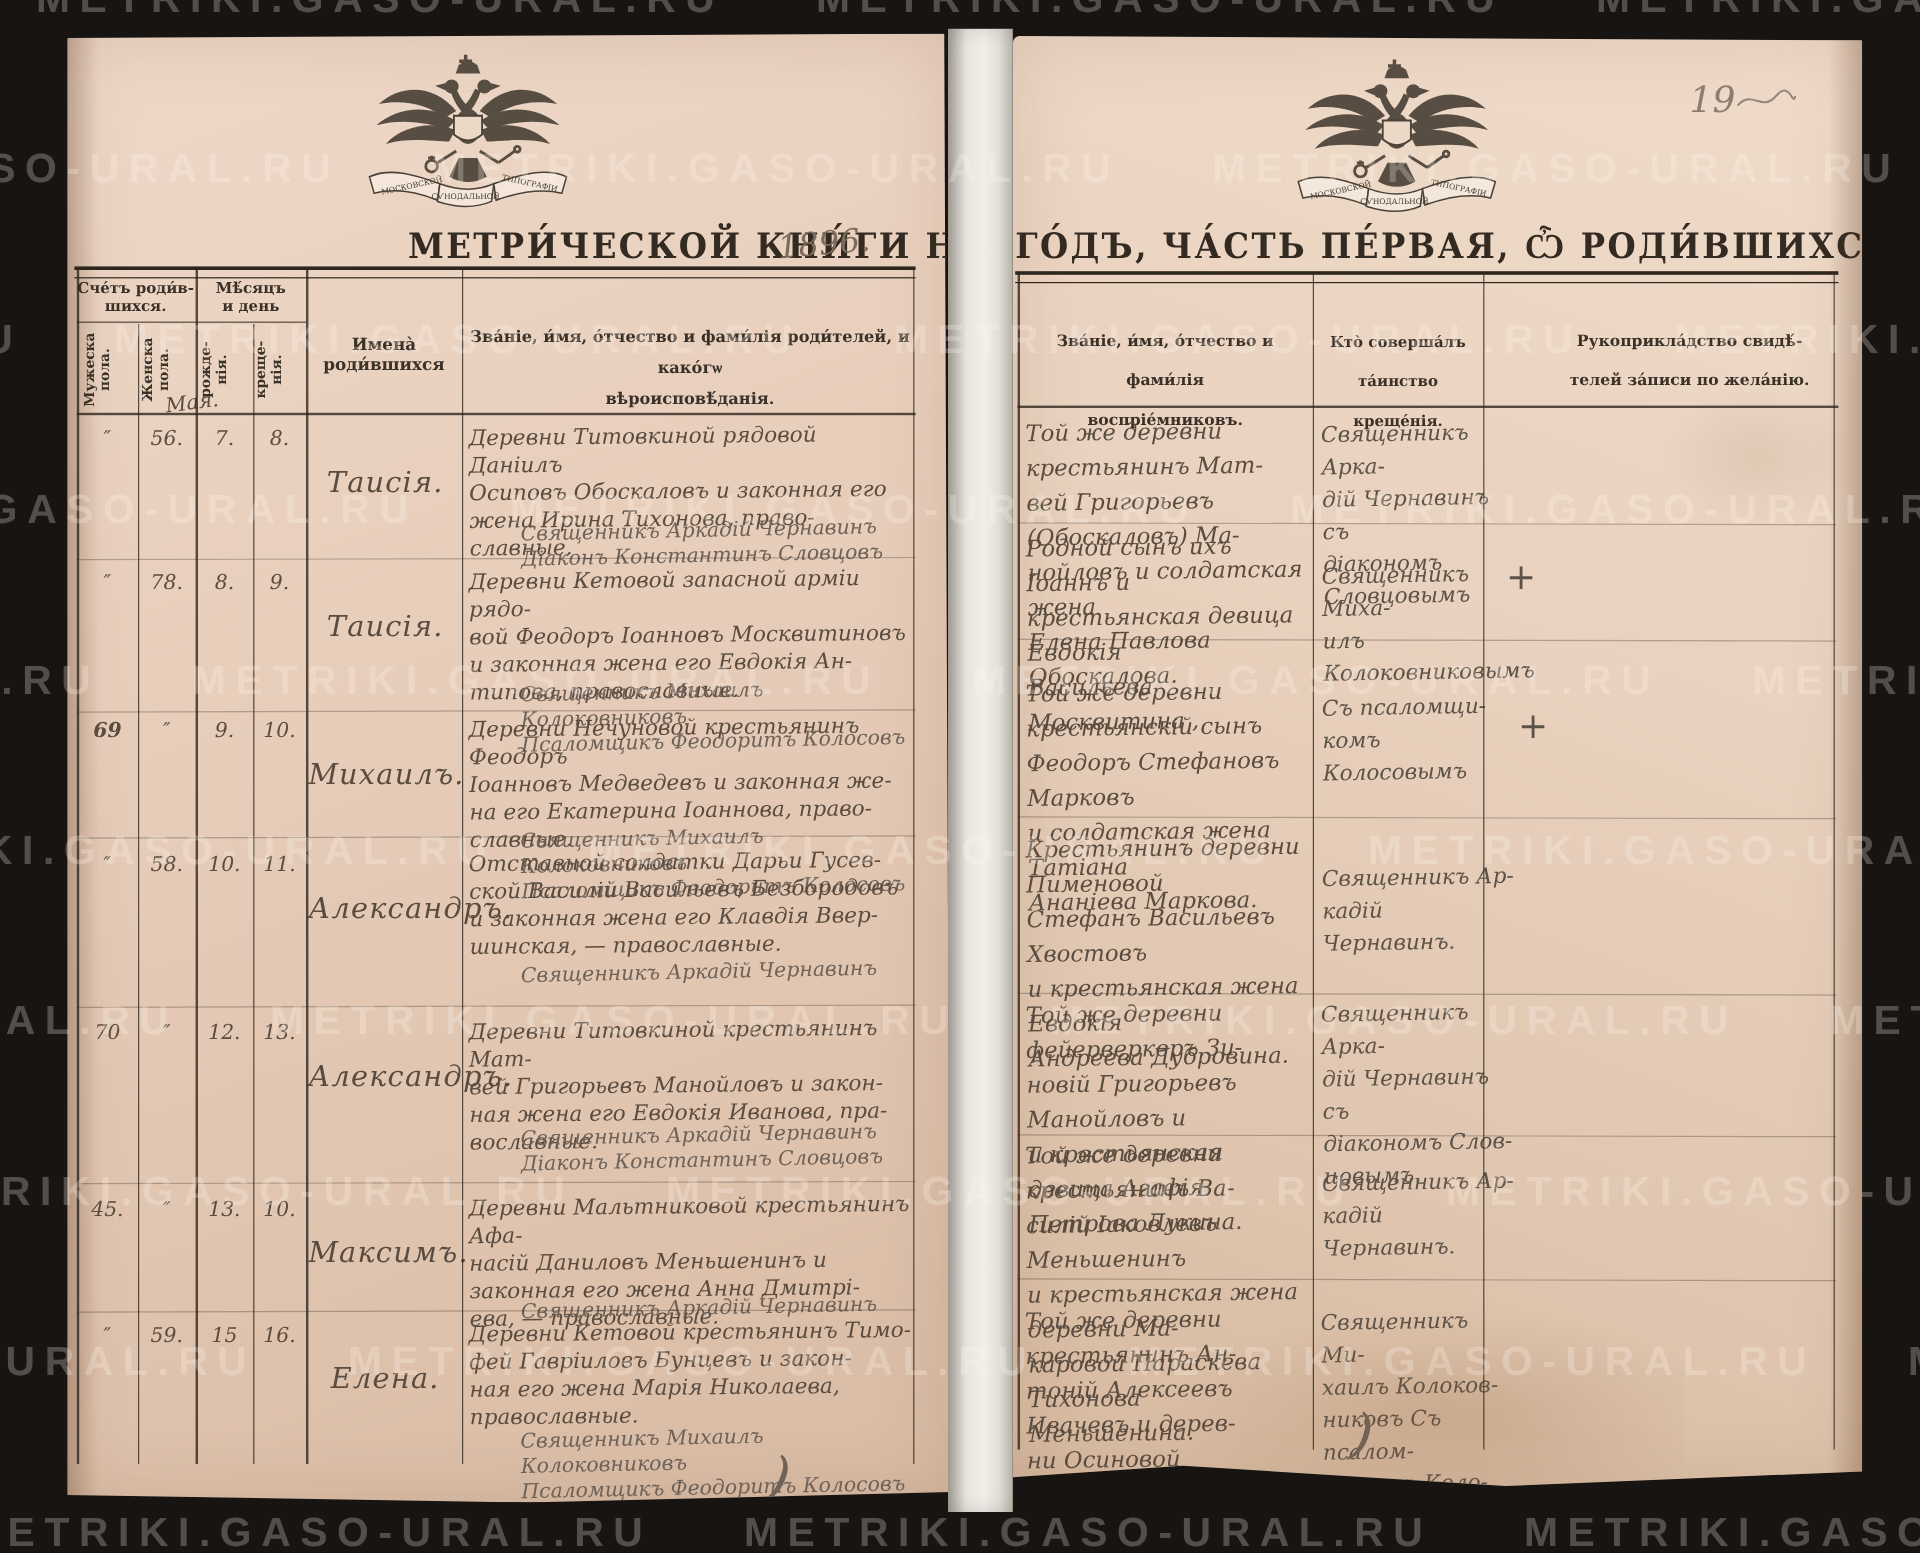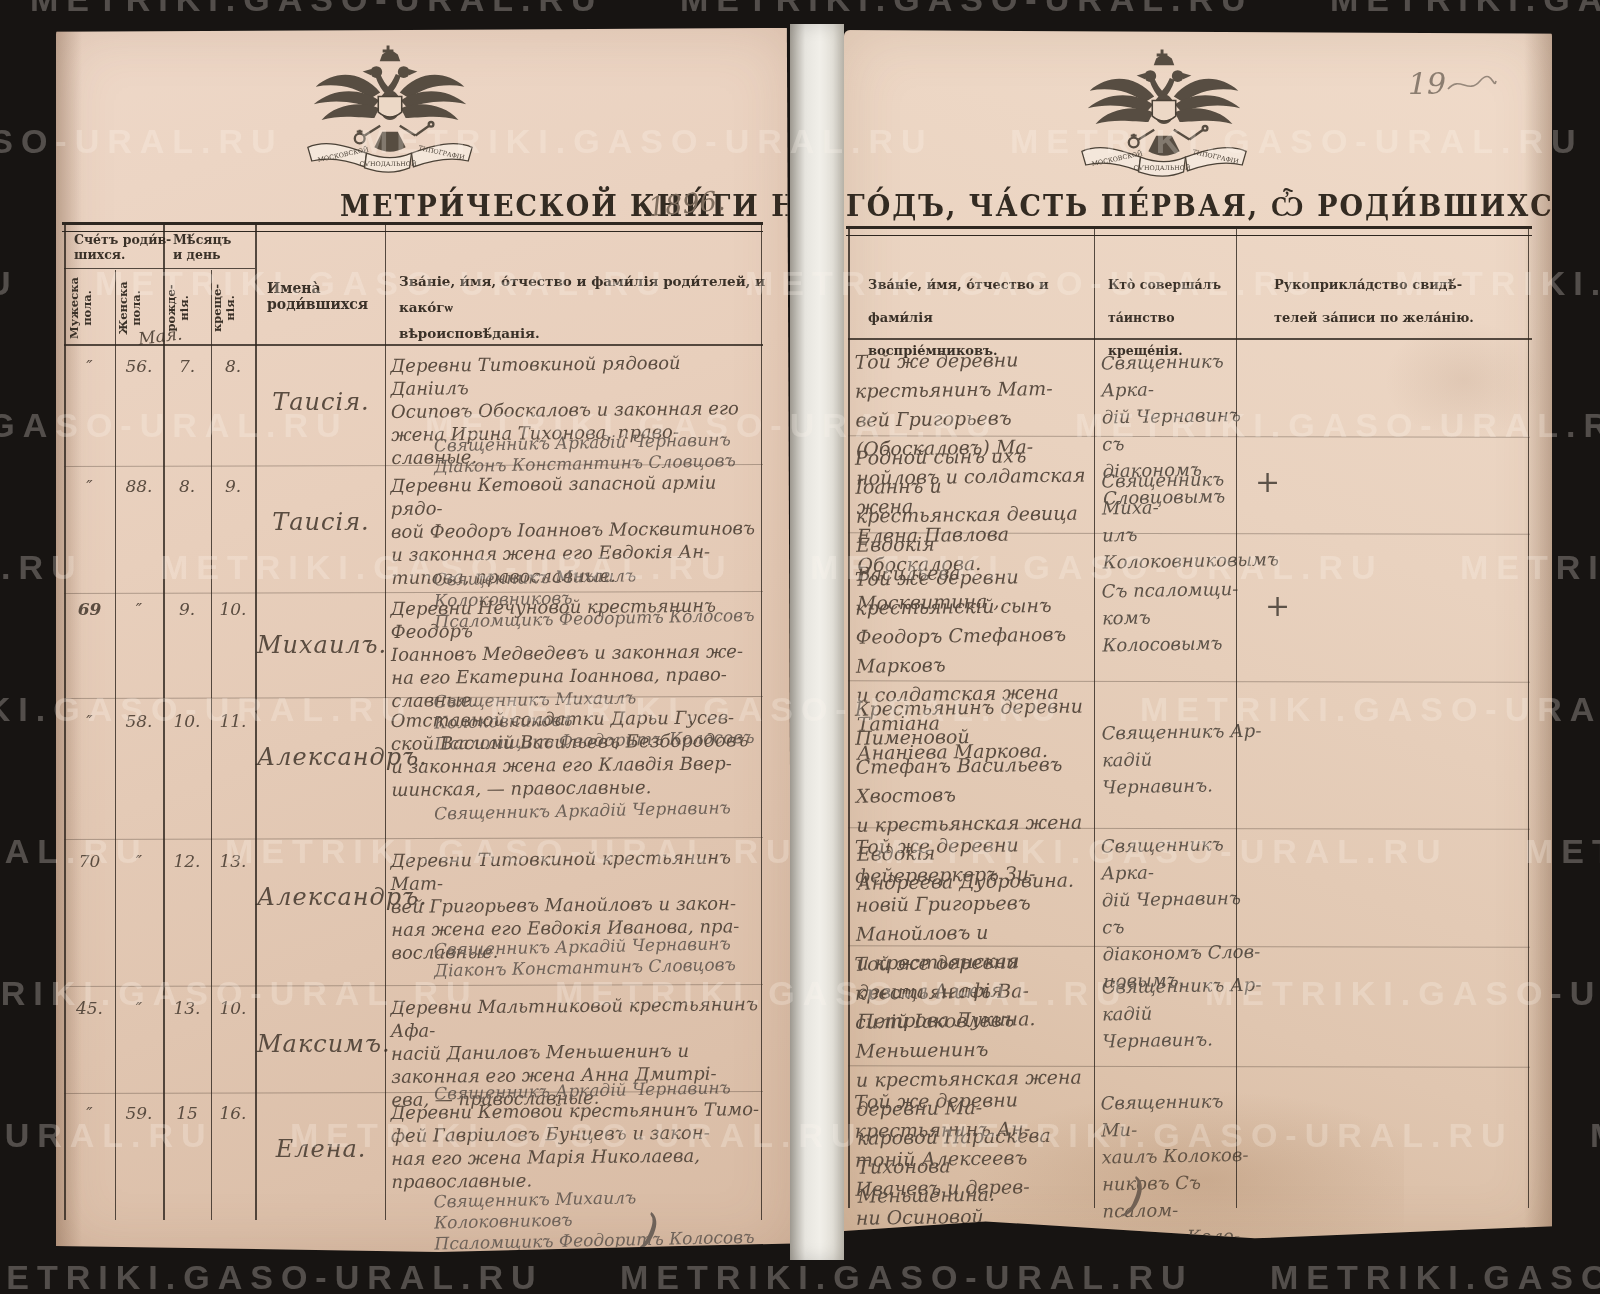--- a/index.html
+++ b/index.html
@@ -20,21 +20,21 @@
       background:linear-gradient(200deg,#f0dbca 0%,#e9d2bf 40%,#e0c6b0 75%,#d5b89e 100%);
       box-shadow:-8px 0 14px -6px rgba(0,0,0,.5), inset 0 0 60px rgba(120,80,50,.16);
       clip-path:polygon(0 0,100% .3%,100% 98.7%,58% 99.7%,20% 98.3%,0 99.1%);}
   #rp::after{content:"";position:absolute;right:0;top:0;bottom:0;width:28px;pointer-events:none;
       background:linear-gradient(270deg,rgba(80,45,20,.25),rgba(80,45,20,0));}
   .stain{position:absolute;pointer-events:none;}
   
   .title{position:absolute;font-weight:bold;color:#332b22;font-size:27px;letter-spacing:2px;
          white-space:nowrap;transform:scaleY(1.08);}
   .rule2{position:absolute;height:6px;border-top:3px solid #2e2720;border-bottom:1px solid #2e2720;}
-  .colhead{position:absolute;color:#3a3128;font-weight:600;text-align:left;padding-left:10px;}
+  .colhead{position:absolute;color:#3a3128;font-weight:600;text-align:center;}
   .pre{white-space:pre-line;}
   .vlabel{position:absolute;transform:rotate(-90deg);font-size:11.5px;line-height:13px;
           font-weight:600;color:#3a3128;text-align:center;white-space:pre-line;}
   
   .hw{font-family:"DejaVu Serif",serif;font-style:italic;color:#5a4c40;}
   .entry{position:absolute;left:0;width:100%;}
   .num{position:absolute;text-align:center;font-size:17px;}
   .n-male{left:8px;width:51px;}  .n-fem{left:59px;width:48px;}
   .n-born{left:107px;width:48px;} .n-bapt{left:155px;width:44px;}
   .bname{position:absolute;left:201px;width:128px;text-align:center;font-size:24px;letter-spacing:1px;margin-top:36px;}
@@ -135,21 +135,21 @@
           <div class="bname hw" style="top: 0px;">Таисія.</div>
           <div class="ptext hw" style="top: 0px;">Деревни Титовкиной рядовой Даніилъ
 Осиповъ Обоскаловъ и законная его
 жена Ирина Тихонова, право-
 славные.</div>
         </div>
         <div class="clergy hw" style="top: 404px;">Священникъ Аркадій Чернавинъ
 Діаконъ Константинъ Словцовъ</div>
         <div class="entry" style="top: 444px;">
           <div class="num n-male hw" style="top: 4px;">″</div>
-          <div class="num n-fem hw" style="top: 4px;">88.</div>
+          <div class="num n-fem hw" style="top: 4px;">78.</div>
           <div class="num n-born hw" style="top: 4px;">8.</div>
           <div class="num n-bapt hw" style="top: 4px;">9.</div>
           <div class="bname hw" style="top: 0px;">Таисія.</div>
           <div class="ptext hw" style="top: 0px;">Деревни Кетовой запасной арміи рядо-
 вой Феодоръ Іоанновъ Москвитиновъ
 и законная жена его Евдокія Ан-
 типова, православные.</div>
         </div>
         <div class="clergy hw" style="top: 538px;">Священникъ Михаилъ Колоковниковъ
 Псаломщикъ Феодоритъ Колосовъ</div>

